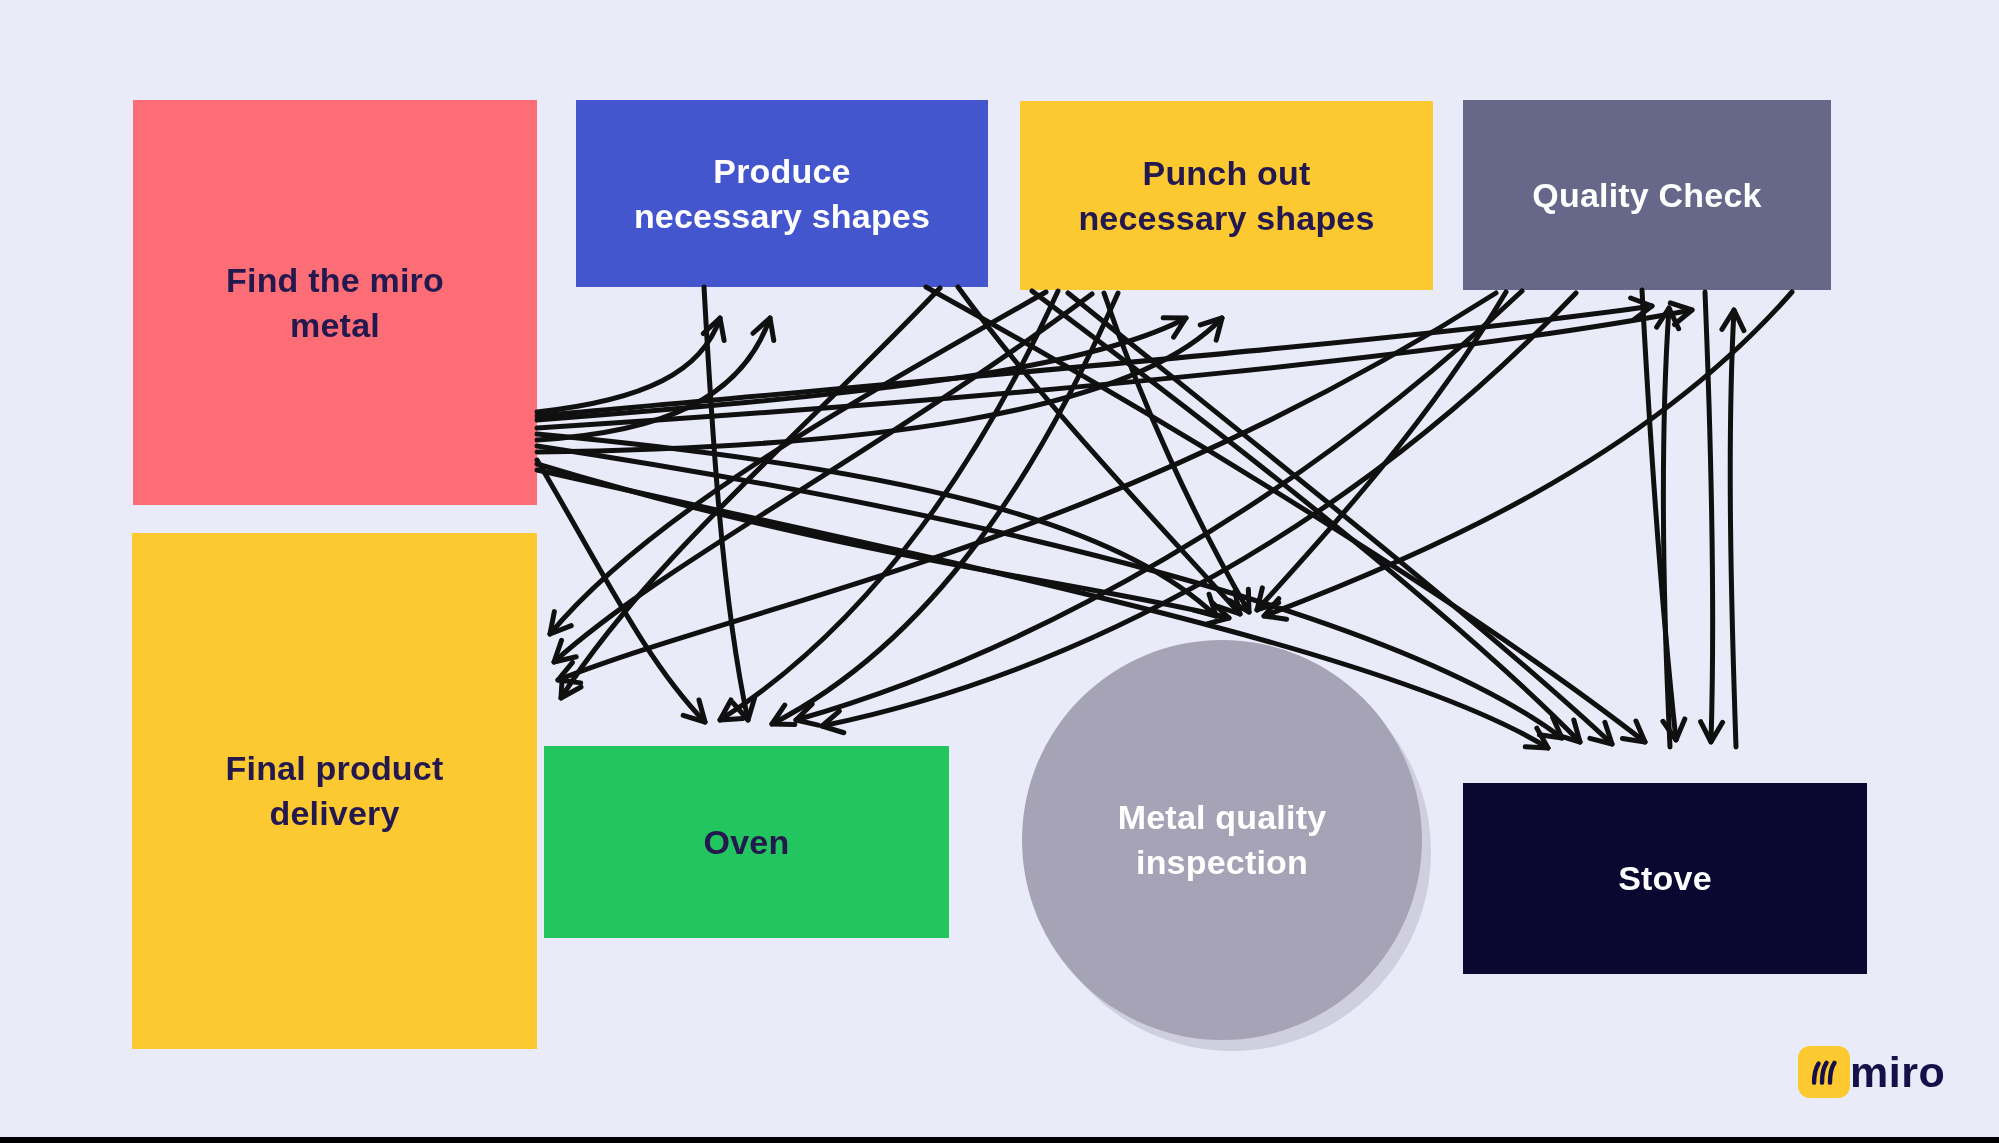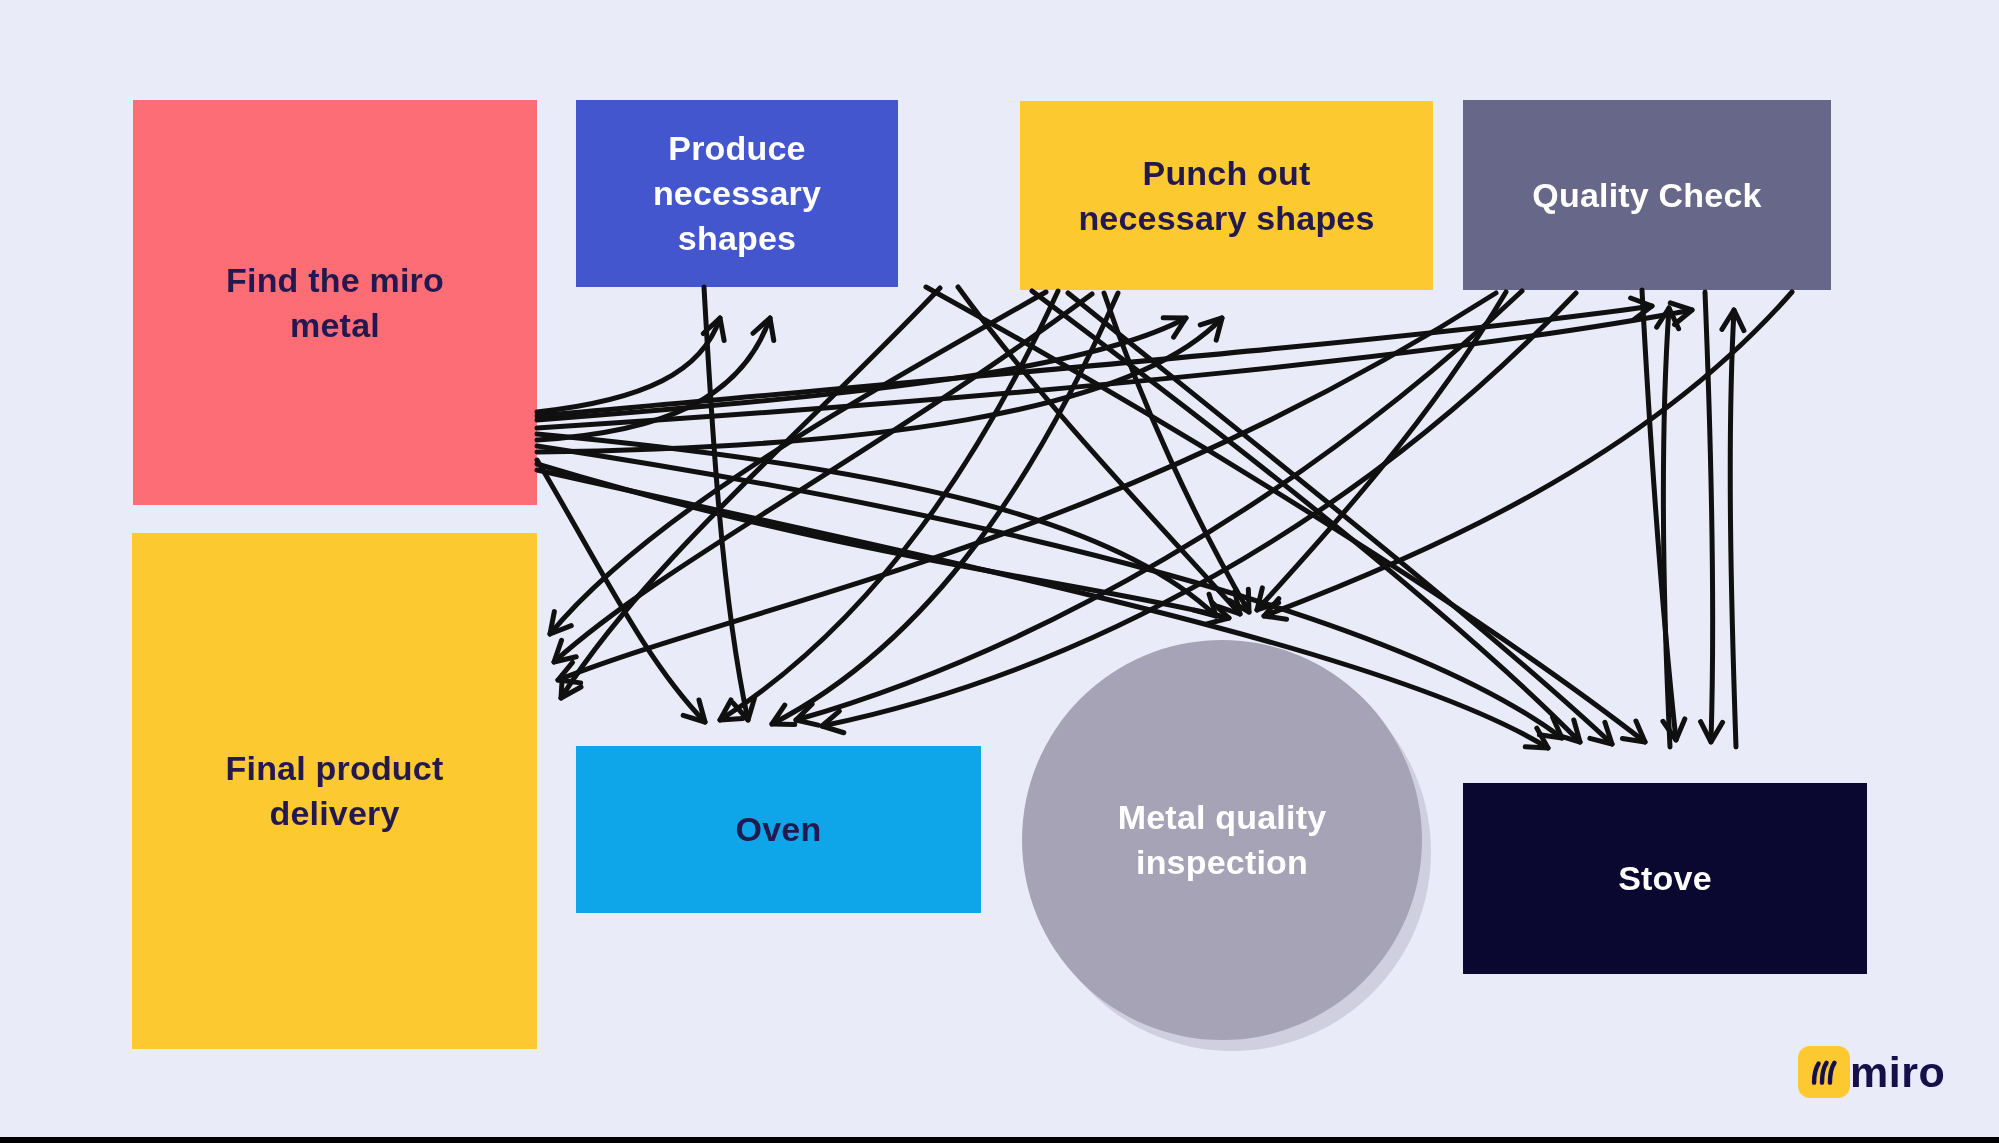--- a/index.html
+++ b/index.html
@@ -77,36 +77,36 @@
 </head>
 <body>
 
 <div class="board">
 
   <div class="nodes-layer">
       <div class="node rect" style="left: 133px; top: 100px; width: 404px; height: 405px; background: rgb(252, 109, 118); color: rgb(35, 25, 78);">
         <span class="node-label">Find the miro
 metal</span>
       </div>
-      <div class="node rect" style="left: 576px; top: 100px; width: 322px; height: 187px; background: rgb(67, 86, 206); color: rgb(255, 255, 255);">
+      <div class="node rect" style="left: 576px; top: 100px; width: 412px; height: 187px; background: rgb(67, 86, 206); color: rgb(255, 255, 255);">
         <span class="node-label">Produce
 necessary shapes</span>
       </div>
       <div class="node rect" style="left: 1020px; top: 101px; width: 413px; height: 189px; background: rgb(253, 201, 48); color: rgb(35, 25, 78);">
         <span class="node-label">Punch out
 necessary shapes</span>
       </div>
       <div class="node rect" style="left: 1463px; top: 100px; width: 368px; height: 190px; background: rgb(103, 103, 138); color: rgb(255, 255, 255);">
         <span class="node-label">Quality Check</span>
       </div>
       <div class="node rect" style="left: 132px; top: 533px; width: 405px; height: 516px; background: rgb(253, 201, 48); color: rgb(35, 25, 78);">
         <span class="node-label">Final product
 delivery</span>
       </div>
-      <div class="node rect" style="left: 576px; top: 746px; width: 405px; height: 167px; background: #0ea5e9; color: rgb(35, 25, 78);">
+      <div class="node rect" style="left: 544px; top: 746px; width: 405px; height: 192px; background: #22c55e; color: rgb(35, 25, 78);">
         <span class="node-label">Oven</span>
       </div>
       <div class="node circle" style="left: 1022px; top: 640px; width: 400px; height: 400px; background: rgb(166, 163, 183); color: rgb(255, 255, 255);">
         <span class="node-label">Metal quality
 inspection</span>
       </div>
       <div class="node rect" style="left: 1463px; top: 747px; width: 404px; height: 191px; background: rgb(10, 7, 49); color: rgb(255, 255, 255); margin-top: 36px;">
         <span class="node-label">Stove</span>
       </div>
     </div>

